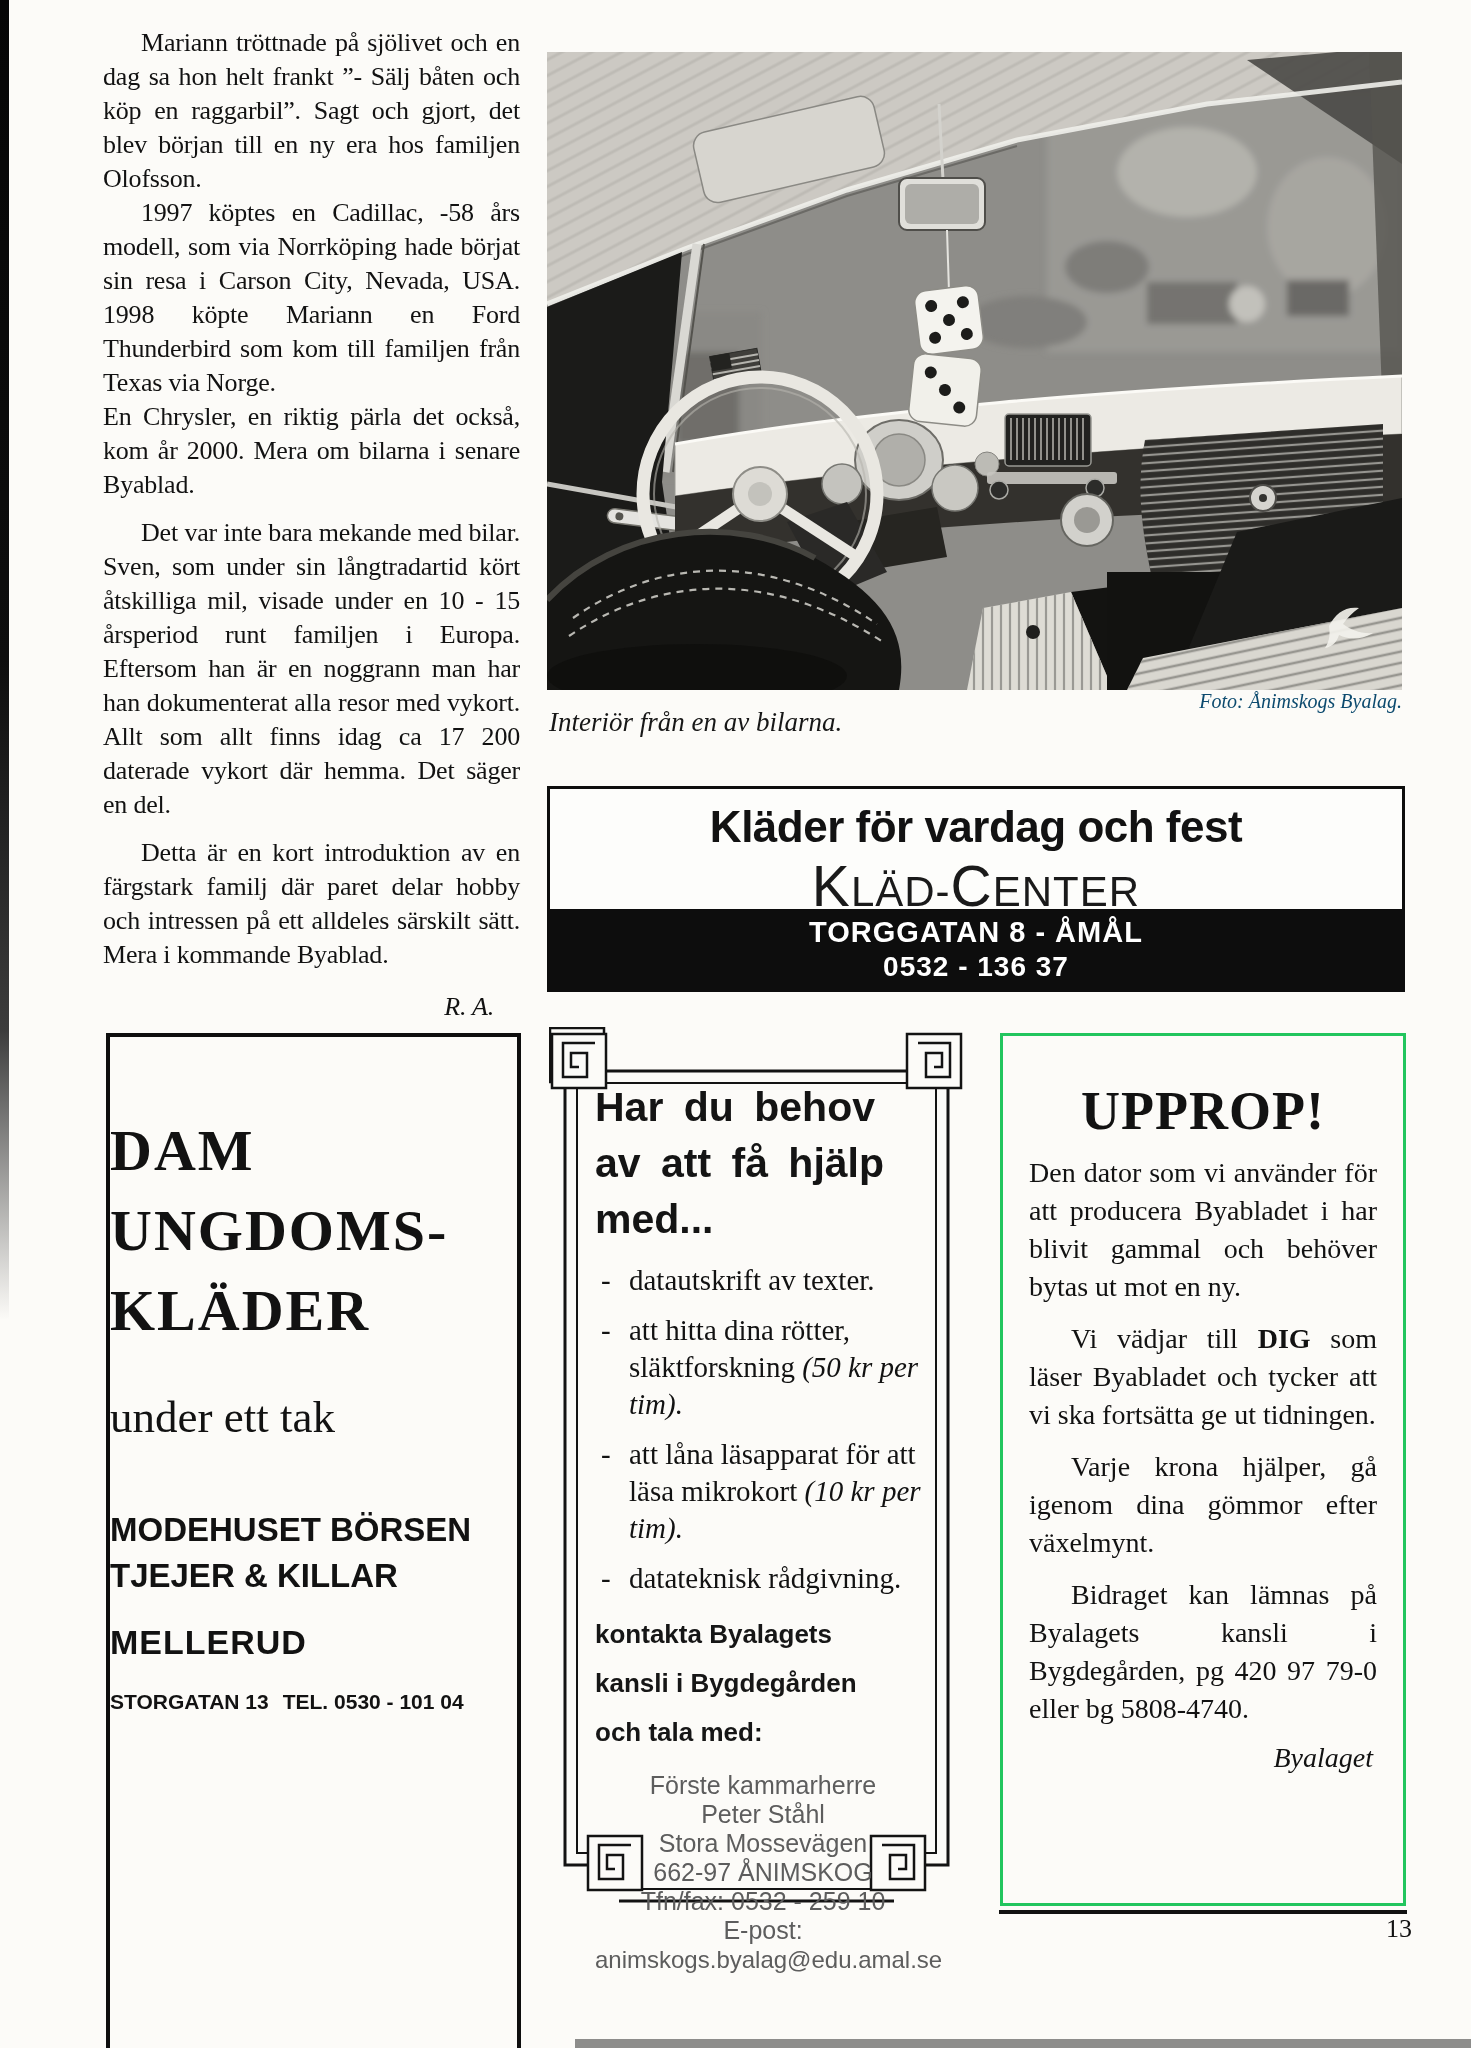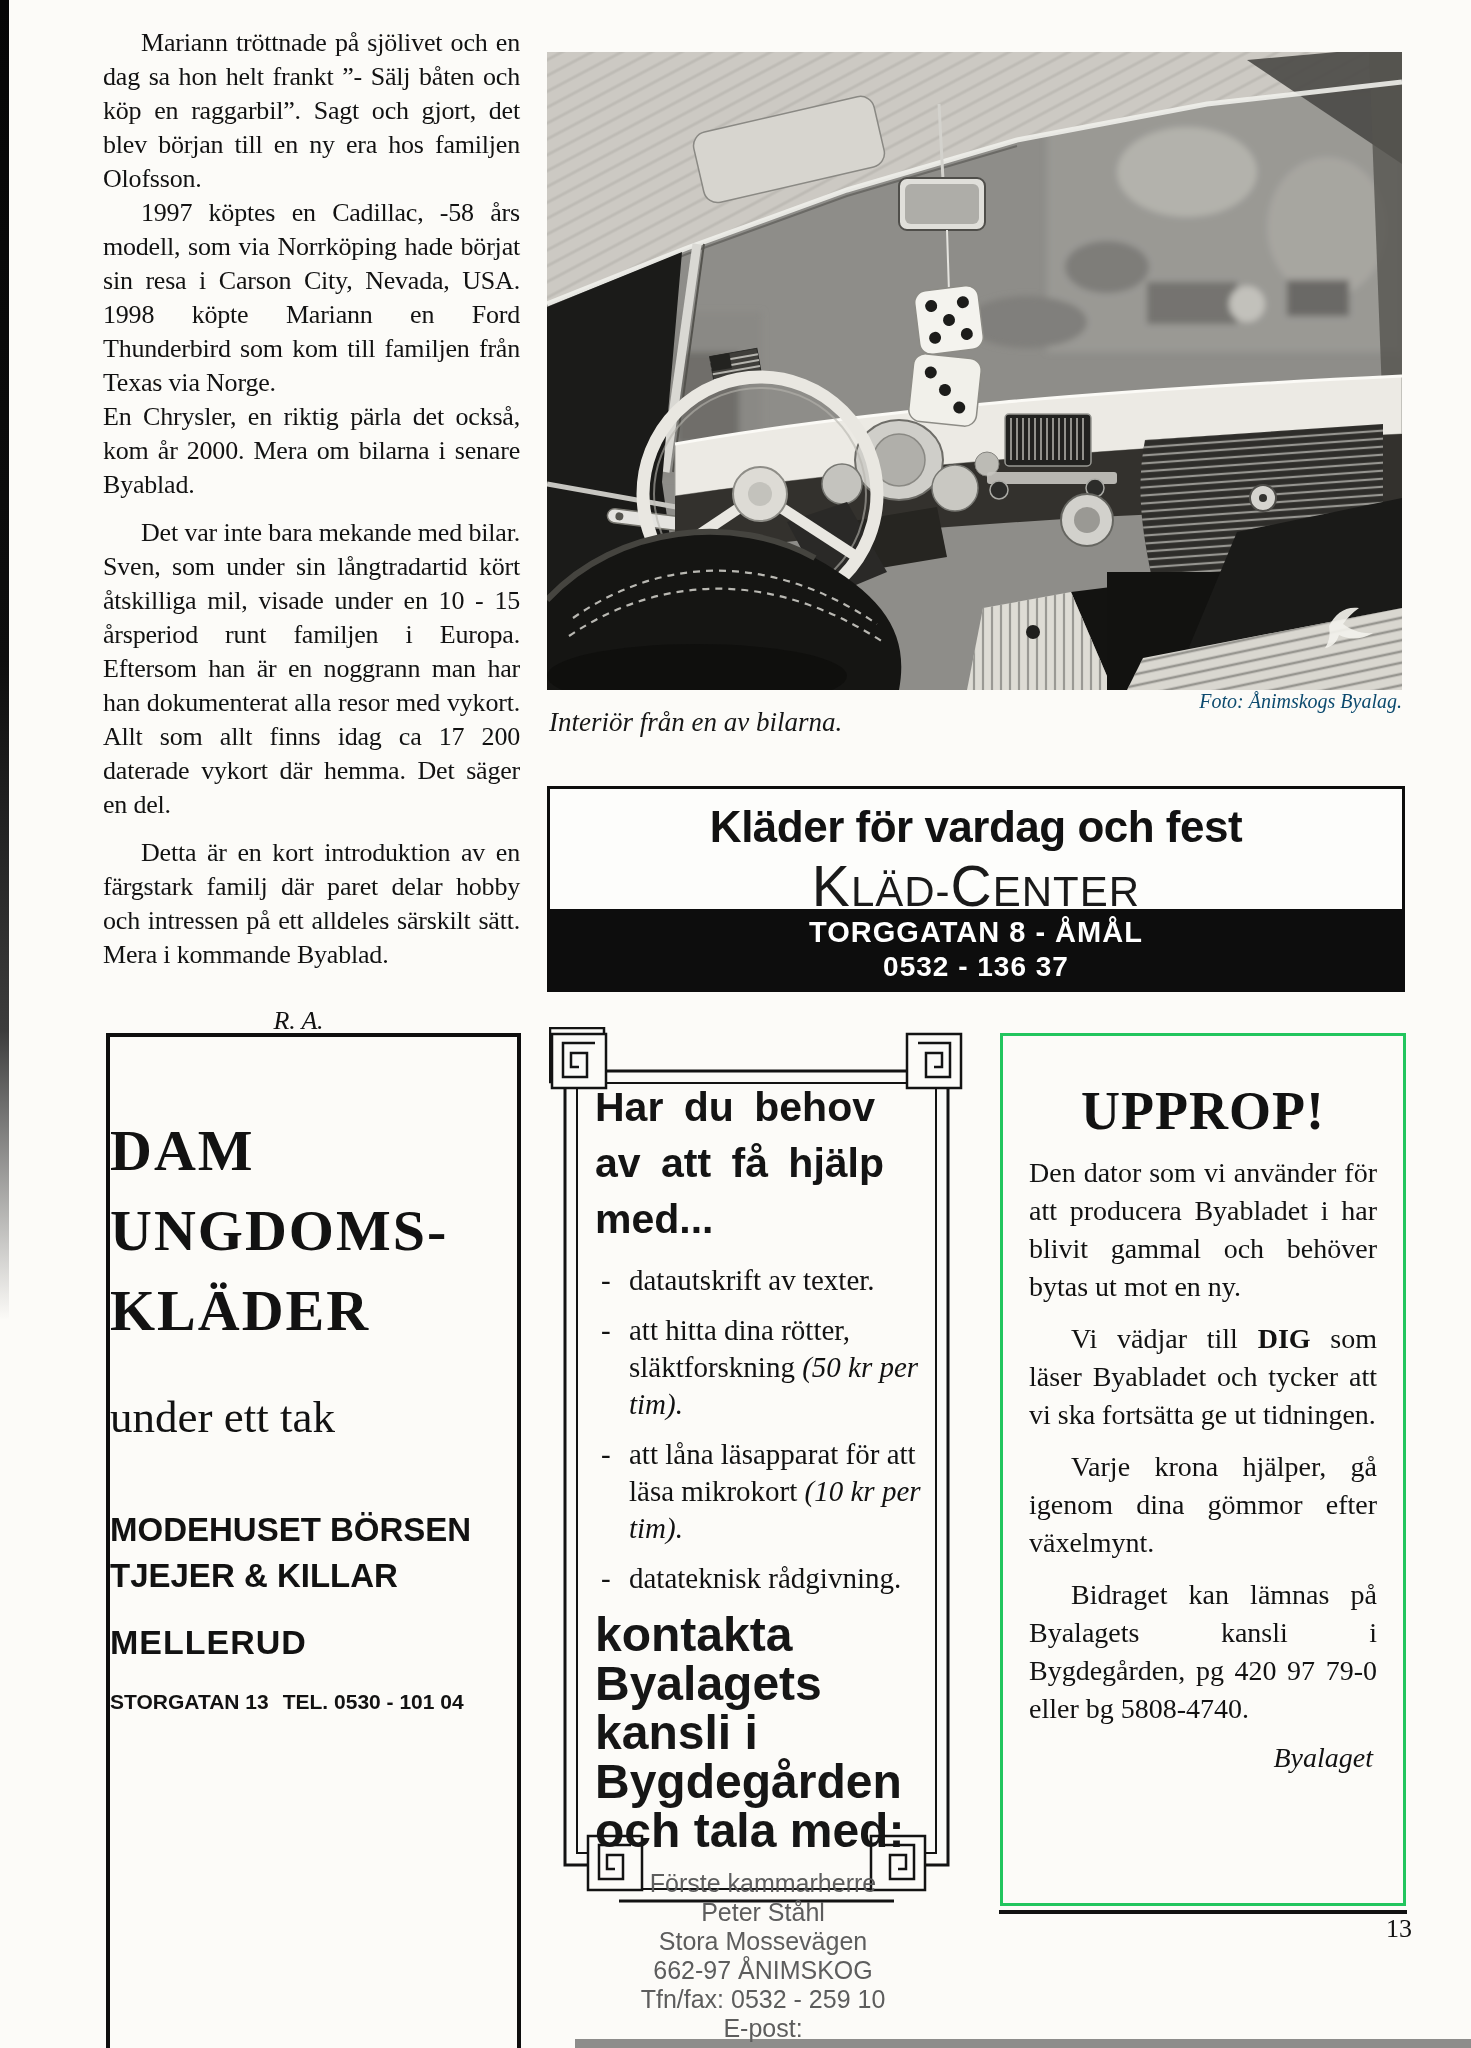--- a/index.html
+++ b/index.html
@@ -9,21 +9,21 @@
   .scan-left{position:absolute;left:0;top:0;width:9px;height:1320px;
      background:linear-gradient(180deg,#060606 0%,#0e0e0e 50%,#3c3c3c 78%,rgba(130,130,130,0) 100%);}
   .scan-bottom{position:absolute;left:575px;top:2039px;width:896px;height:9px;background:#8d8d8b;}
 
   
   .article{position:absolute;left:103px;top:26px;width:417px;font-size:26px;line-height:34px;
            text-align:justify;letter-spacing:-0.2px;}
   .article p{margin:0;}
   .article p.ind{text-indent:38px;}
   .article p.sp{margin-top:14px;}
-  .article .sig{margin-top:32px;text-align:center;padding-right:26px;font-style:italic;}
+  .article .sig{margin-top:18px;text-align:right;padding-right:26px;font-style:italic;}
 
   
   .photo{position:absolute;left:547px;top:52px;width:855px;height:638px;background:#8e8d89;}
   .photo svg{display:block;}
   .credit{position:absolute;left:1000px;top:690px;width:402px;text-align:right;
           font-style:italic;font-size:20px;color:#0c4a6e;}
   .caption{position:absolute;left:549px;top:707px;font-style:italic;font-size:27px;color:#171717;}
 
   
   .klad{position:absolute;left:547px;top:786px;width:858px;height:206px;border:3px solid #0d0d0d;
@@ -51,21 +51,21 @@
   .mode-street .gap{display:inline-block;width:14px;}
 
   
   .help{left:549px;top:1027px;width:415px;height:897px;}
   .help svg.frame{position:absolute;left:0;top:0;}
   .help-content{position:absolute;left:46px;right:33px;top:52px;}
   .help-heading div{font-family:"Liberation Sans",sans-serif;font-weight:bold;font-size:41px;line-height:56px;word-spacing:9px;color:#141414;}
   .help-items{margin-top:15px;font-size:29px;line-height:37px;}
   .help-item{position:relative;padding-left:34px;margin-bottom:13px;}
   .help-item .mark{position:absolute;left:6px;}
-  .help-contact-h div{font-family:"Liberation Sans",sans-serif;font-weight:bold;font-size:48px;line-height:49px;color:#161616;}
+  .help-contact-h div{font-family:"Liberation Sans",sans-serif;font-weight:bold;font-size:26px;line-height:49px;color:#161616;}
   .help-contact-h{margin-top:8px;}
   .help-contact{margin-top:14px;text-align:center;font-family:"Liberation Sans",sans-serif;
                 font-size:25px;line-height:29px;color:#5d5d5d;}
   .help-contact .email{font-size:24px;}
 
   
   .upprop{left:1000px;top:1033px;width:406px;height:873px;border:3px solid #22c55e;padding:0 26px;}
   .upprop-title{margin-top:44px;text-align:center;font-weight:bold;font-size:54px;letter-spacing:1px;}
   .upprop p{margin:14px 0 0;font-size:28px;line-height:38px;text-align:justify;}
   .upprop p.first{margin-top:12px;}

